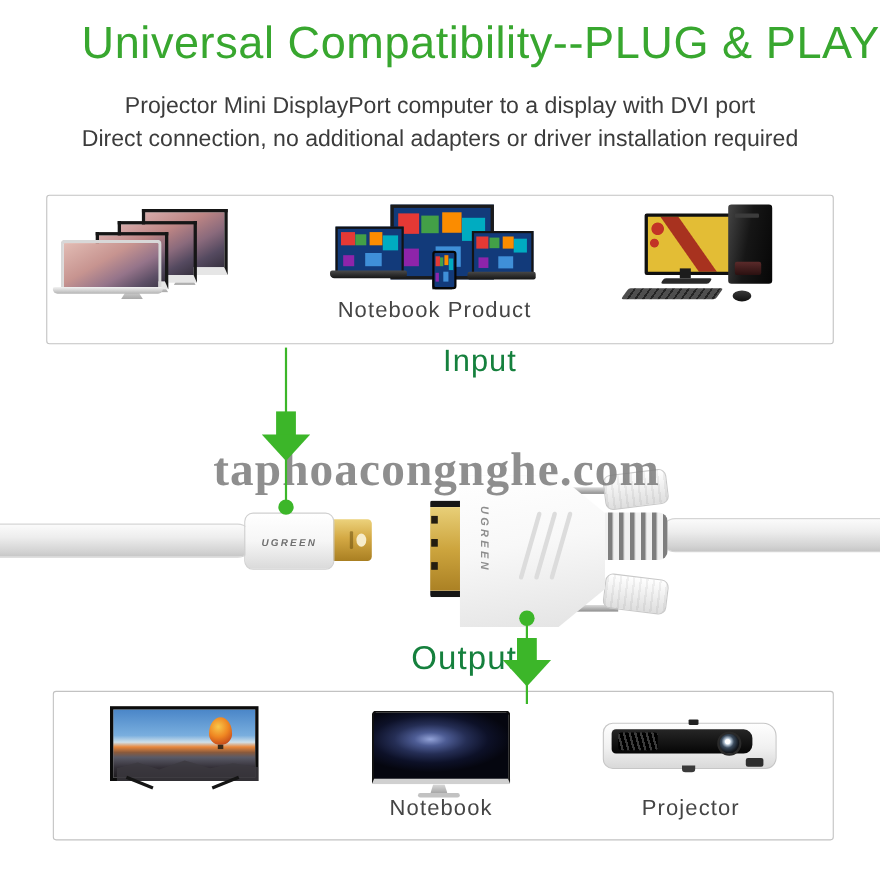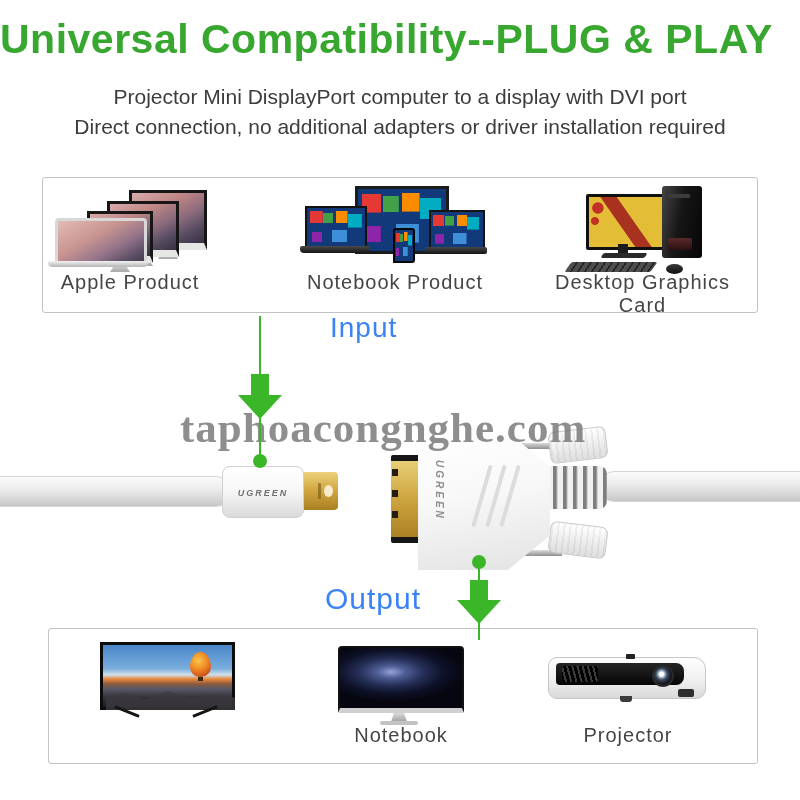--- a/index.html
+++ b/index.html
@@ -2,41 +2,41 @@
 <html style="--green_title: #38a72f; --green_arrow: #3cb629; --text_dark: #3c3c3c; --text_gray: #454545; --border_gray: #c2c2c2; --gold: #cda53e; --watermark_gray: #7a7a7a;"><head>
 <meta charset="utf-8">
 <style>
   html,body { margin:0; padding:0; background:#ffffff; }
   #canvas {
     position:relative; width:800px; height:800px; margin:0 auto;
     background:#ffffff; overflow:hidden;
     font-family:"Liberation Sans", sans-serif;
   }
   
-  #title { position:absolute; top:16px; left:0; width:100%; text-align:left;
-    font-size:41px; font-weight:bold; color:var(--green_title); letter-spacing:0.5px; }
+  #title { position:absolute; top:16px; left:0; width:100%; text-align:right;
+    font-size:41px; font-weight:normal; color:var(--green_title); letter-spacing:0.5px; }
   .subline { position:absolute; left:0; width:100%; text-align:center;
     font-size:21px; color:var(--text_dark); }
   #sub1 { top:85px; } #sub2 { top:115px; }
 
   
   .frame-box { position:absolute; border:1px solid var(--border_gray); border-radius:3px; background:#fff; }
   #input-box  { left:42px; top:177px; width:714px; height:134px; }
   #output-box { left:48px; top:628px; width:708px; height:134px; }
 
   .device-label { position:absolute; text-align:center; font-size:20px;
     color:var(--text_gray); letter-spacing:1px; z-index:2; }
   #lbl-apple    { left:45px;  top:271px; width:170px; }
   #lbl-notebook { left:300px; top:271px; width:190px; }
   #lbl-desktop  { left:535px; top:271px; width:215px; }
   #lbl-hdtv     { left:100px; top:724px; width:135px; }
   #lbl-display  { left:336px; top:724px; width:130px; }
   #lbl-projector{ left:548px; top:724px; width:160px; }
 
-  .flow-label { position:absolute; text-align:left; color:#3b82f6; letter-spacing:1px; }
+  .flow-label { position:absolute; text-align:right; color:#15803d; letter-spacing:1px; }
   #input-label  { left:330px; top:312px; width:140px; font-size:28px; }
   #output-label { left:325px; top:582px; width:145px; font-size:30px; }
 
   
   .gline { position:absolute; width:2px; background:var(--green_arrow); z-index:11; }
   #in-line  { left:259px; top:316px; height:142px; }
   #out-line { left:478px; top:560px; height:80px; }
   .gstem { position:absolute; width:18px; background:var(--green_arrow); z-index:11; }
   #in-stem  { left:251px; top:374px; height:23px; }
   #out-stem { left:470px; top:580px; height:22px; }
@@ -44,21 +44,21 @@
     border-left:22px solid transparent; border-right:22px solid transparent;
     border-top:24px solid var(--green_arrow); }
   #in-head  { left:238px; top:395px; }
   #out-head { left:457px; top:600px; }
   .gdot { position:absolute; width:14px; height:14px; border-radius:50%;
     background:var(--green_arrow); z-index:11; }
   #in-dot  { left:253px; top:454px; }
   #out-dot { left:472px; top:555px; }
 
   
-  #watermark { position:absolute; left:180px; top:403px; width:420px; text-align:left;
+  #watermark { position:absolute; left:180px; top:403px; width:420px; text-align:right;
     font-family:"Liberation Serif", serif; font-weight:bold; font-size:43px;
     color:rgba(122,122,122,0.85); letter-spacing:1px; z-index:10; }
 
   
   .cable { position:absolute; height:29px; z-index:1; border:1px solid #d5d5d5;
     background:linear-gradient(180deg,#fbfbfb 0%,#ededed 40%,#d2d2d2 85%,#c6c6c6 100%); }
   #cable-left  { left:-8px;  top:476px; width:236px; border-radius:0 14px 14px 0; }
   #cable-right { left:600px; top:471px; width:208px; border-radius:14px 0 0 14px; }
 
   #mdp-body { position:absolute; left:222px; top:466px; width:80px; height:50px; border-radius:8px;
@@ -234,23 +234,21 @@
 
   <div id="desktop-art">
     <div id="pc-monitor"></div>
     <div id="pc-neck"></div>
     <div id="pc-base"></div>
     <div id="pc-tower"></div>
     <div id="pc-keyboard"></div>
     <div id="pc-mouse"></div>
   </div>
 
-  <div id="lbl-apple" class="device-label">Apple Product</div>
   <div id="lbl-notebook" class="device-label">Notebook Product</div>
-  <div id="lbl-desktop" class="device-label">Desktop Graphics Card</div>
 
   <div id="input-label" class="flow-label">Input</div>
   <div id="in-line" class="gline"></div>
   <div id="in-stem" class="gstem"></div>
   <div id="in-head" class="ghead"></div>
   <div id="in-dot" class="gdot"></div>
 
   <div id="watermark">taphoacongnghe.com</div>
 
   <div id="cable-left" class="cable"></div>

